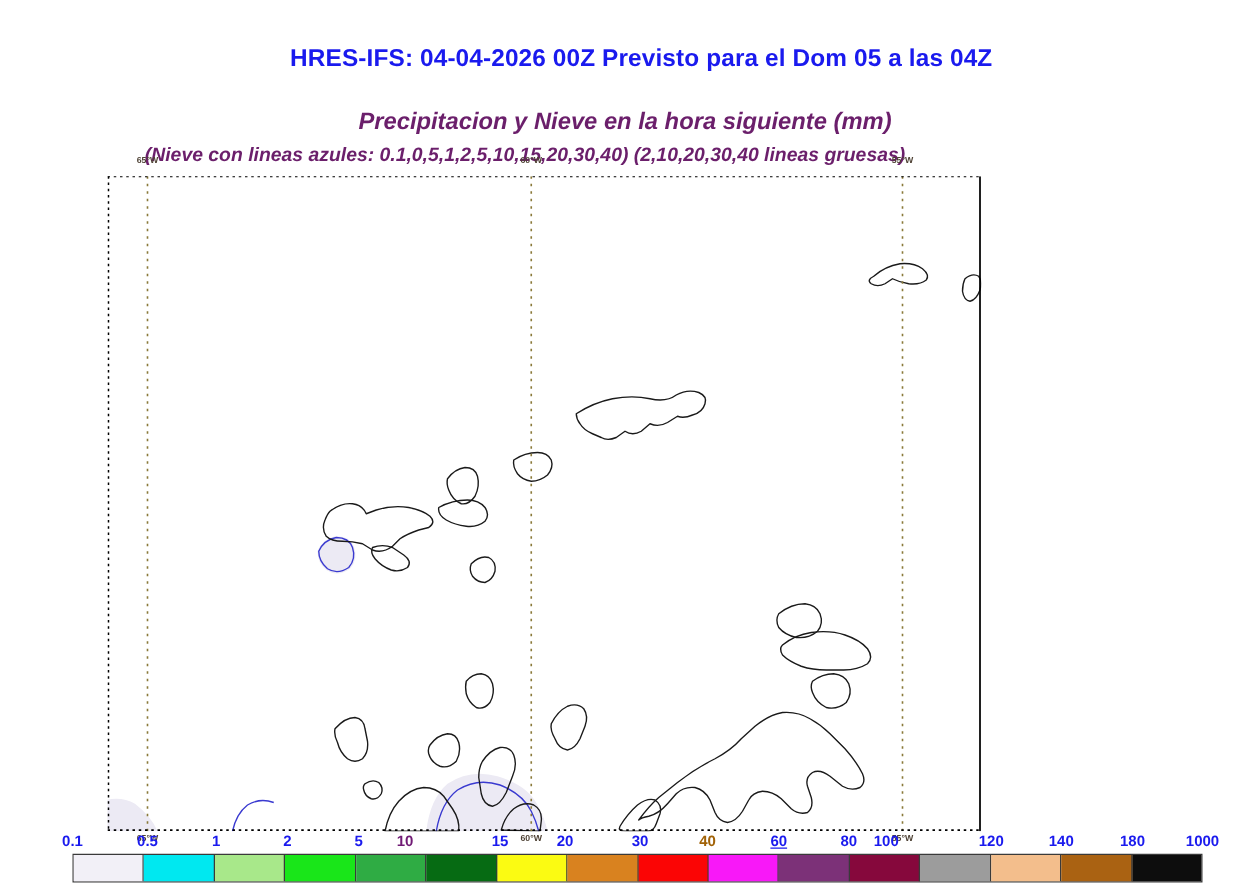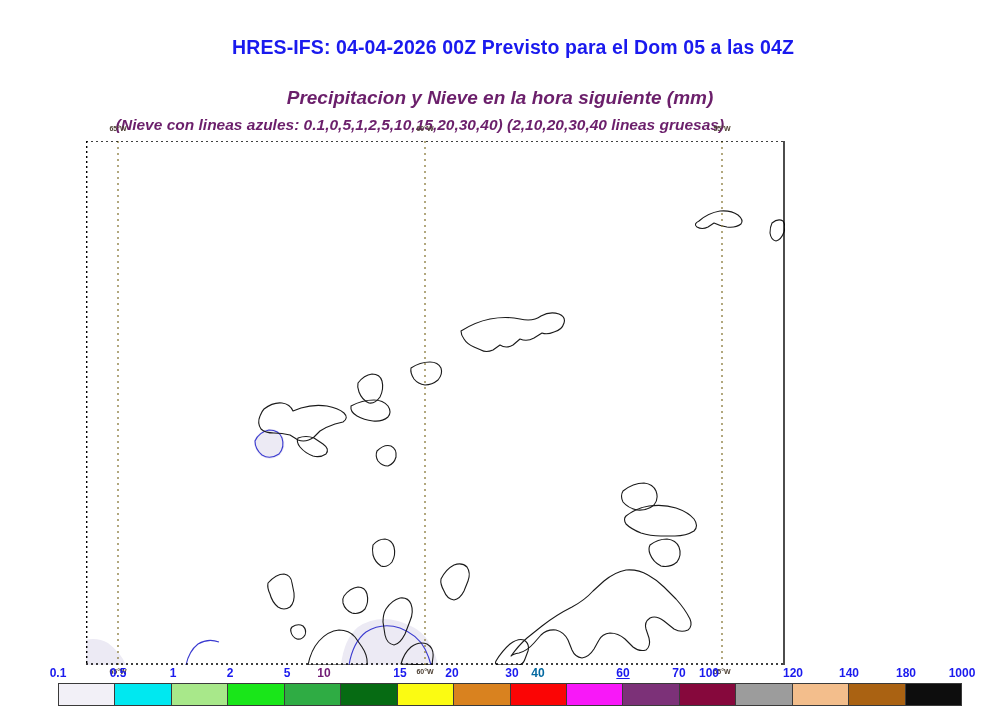--- a/index.html
+++ b/index.html
@@ -173,23 +173,23 @@
 <div id="colorbar-labels">
     <div class="cb-label" style="left: 58px; color: rgb(26, 26, 238);">0.1</div>
     <div class="cb-label" style="left: 118px; color: rgb(26, 26, 238);">0.5</div>
     <div class="cb-label" style="left: 173px; color: rgb(26, 26, 238);">1</div>
     <div class="cb-label" style="left: 230px; color: rgb(26, 26, 238);">2</div>
     <div class="cb-label" style="left: 287px; color: rgb(26, 26, 238);">5</div>
     <div class="cb-label" style="left: 324px; color: #701a75;">10</div>
     <div class="cb-label" style="left: 400px; color: rgb(26, 26, 238);">15</div>
     <div class="cb-label" style="left: 452px; color: rgb(26, 26, 238);">20</div>
     <div class="cb-label" style="left: 512px; color: rgb(26, 26, 238);">30</div>
-    <div class="cb-label" style="left: 538px; color: #0369a1;">40</div>
+    <div class="cb-label" style="left: 566px; color: #a16207;">40</div>
     <div class="cb-label" style="left: 623px; color: rgb(26, 26, 238); text-decoration: underline;">60</div>
-    <div class="cb-label" style="left: 679px; color: rgb(26, 26, 238);">70</div>
+    <div class="cb-label" style="left: 679px; color: rgb(26, 26, 238);">80</div>
     <div class="cb-label" style="left: 709px; color: rgb(26, 26, 238); text-align: right;">100</div>
     <div class="cb-label" style="left: 793px; color: rgb(26, 26, 238);">120</div>
     <div class="cb-label" style="left: 849px; color: rgb(26, 26, 238);">140</div>
     <div class="cb-label" style="left: 906px; color: rgb(26, 26, 238);">180</div>
     <div class="cb-label" style="left: 962px; color: rgb(26, 26, 238);">1000</div>
   </div>
 <div id="colorbar-wrap">
     <div class="cb-seg" title="0.1-0.5" style="background: rgb(242, 240, 247);"></div>
     <div class="cb-seg" title="0.5-1" style="background: rgb(0, 232, 240);"></div>
     <div class="cb-seg" title="1-2" style="background: rgb(168, 232, 138);"></div>

